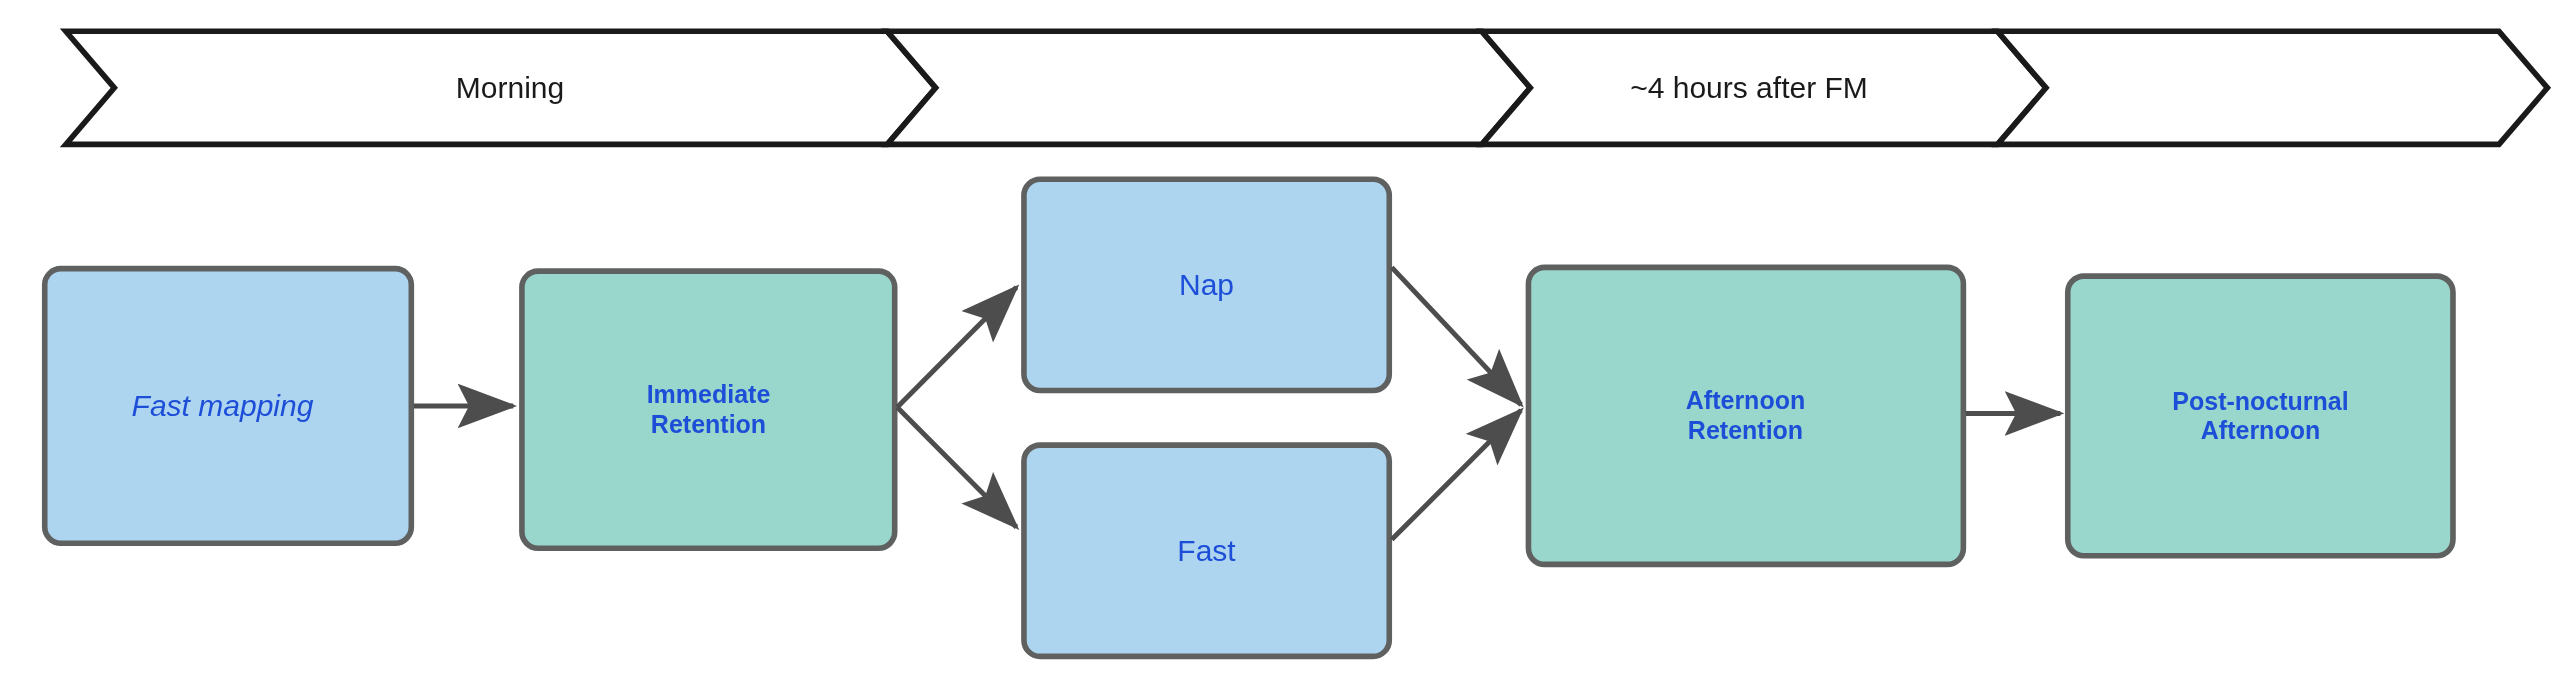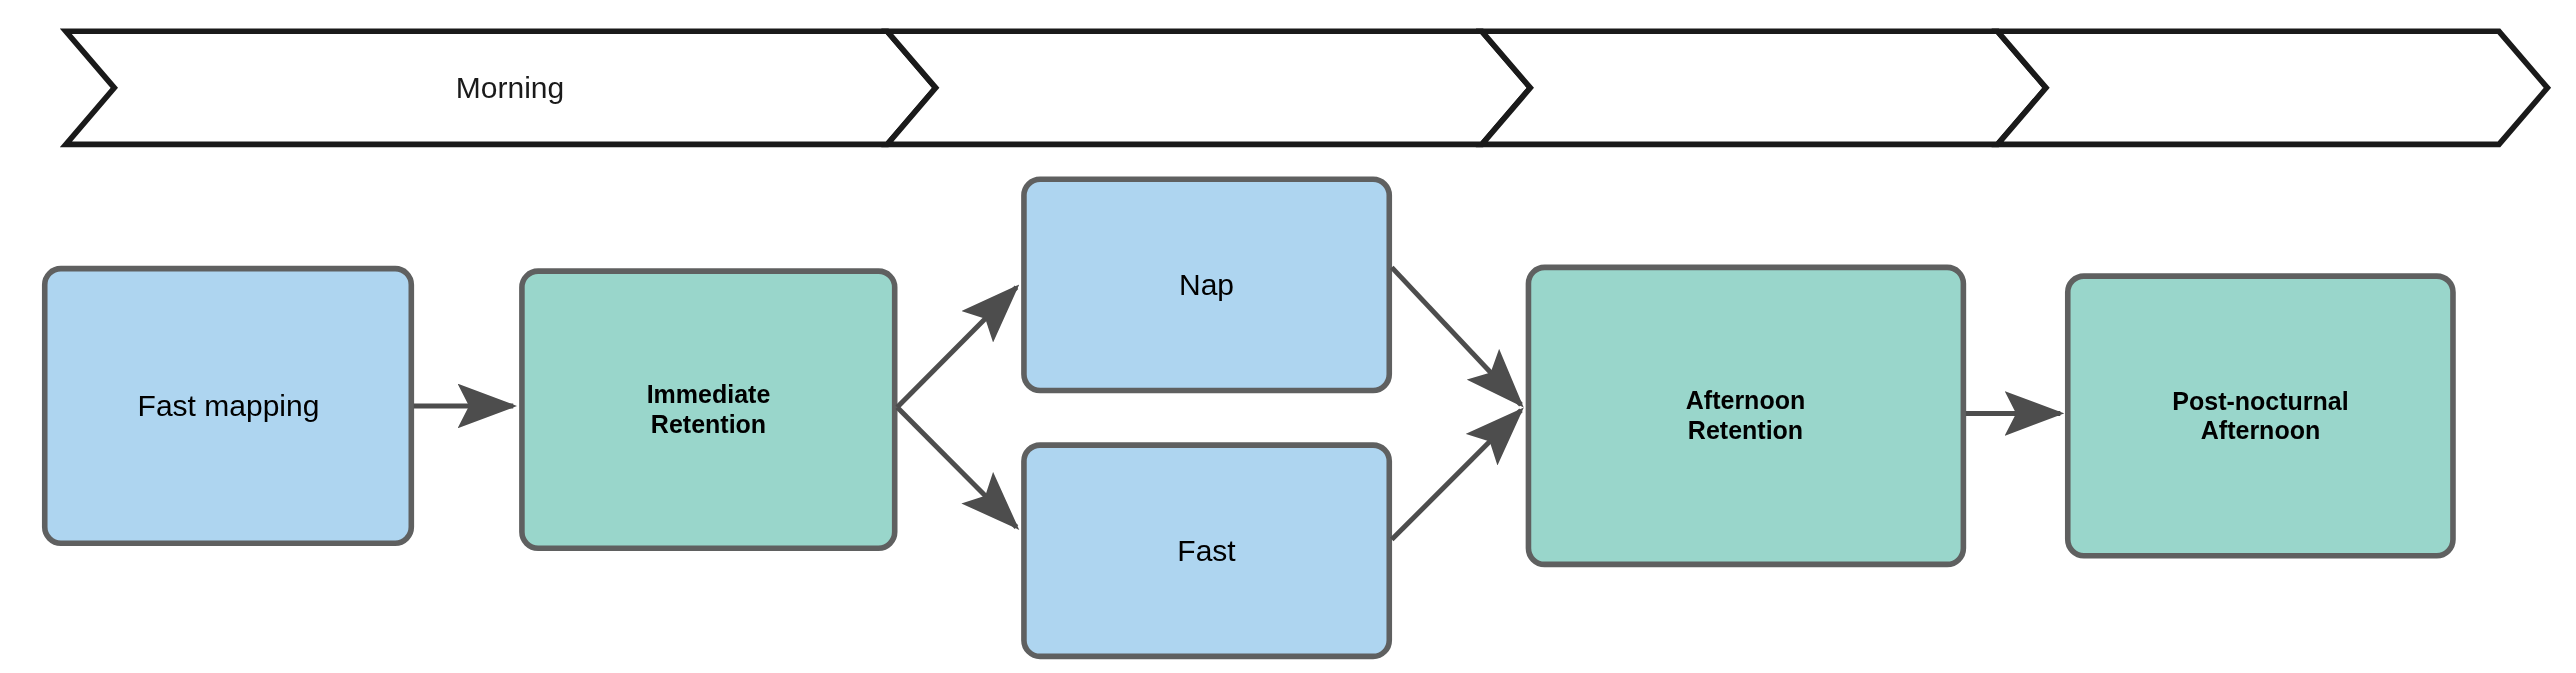--- a/index.html
+++ b/index.html
@@ -26,21 +26,21 @@
     top: 0;
     width: 2576px;
     height: 674px;
   }
   .node-label {
     position: absolute;
     display: flex;
     align-items: center;
     justify-content: center;
     text-align: center;
-    color: #000000;
+    color: #1d4ed8;
     line-height: 1.18;
     pointer-events: none;
     white-space: pre-line;
   }
   .phase-label {
     position: absolute;
     display: flex;
     align-items: center;
     justify-content: center;
     text-align: center;
@@ -104,23 +104,26 @@
   </svg>
 
   <div class="phase-label" style="left:336px; top:31px; width:348px; height:113px;">
     <span>Morning</span>
   </div>
 
   <div class="phase-label" style="left:1031px; top:31px; width:348px; height:113px;">
     <span></span>
   </div>
 
+  <div class="phase-label" style="left:1547px; top:31px; width:404px; height:113px;">
+    <span>~4 hours after FM</span>
+  </div>
 
 
-  <div class="node-label t-regular" style="left:45px; top:268px; width:367px; height:275px;">Fast mapping</div>
+  <div class="node-label t-regular" style="left:39px; top:268px; width:367px; height:275px;font-style:italic;">Fast mapping</div>
 
   <div class="node-label t-bold" style="left:522px; top:271px; width:373px; height:277px;">Immediate
 Retention</div>
 
   <div class="node-label t-regular" style="left:1024px; top:179px; width:365px; height:211px;">Nap</div>
 
   <div class="node-label t-regular" style="left:1024px; top:445px; width:365px; height:211px;">Fast</div>
 
   <div class="node-label t-bold" style="left:1528px; top:267px; width:435px; height:297px;">Afternoon
 Retention</div>

